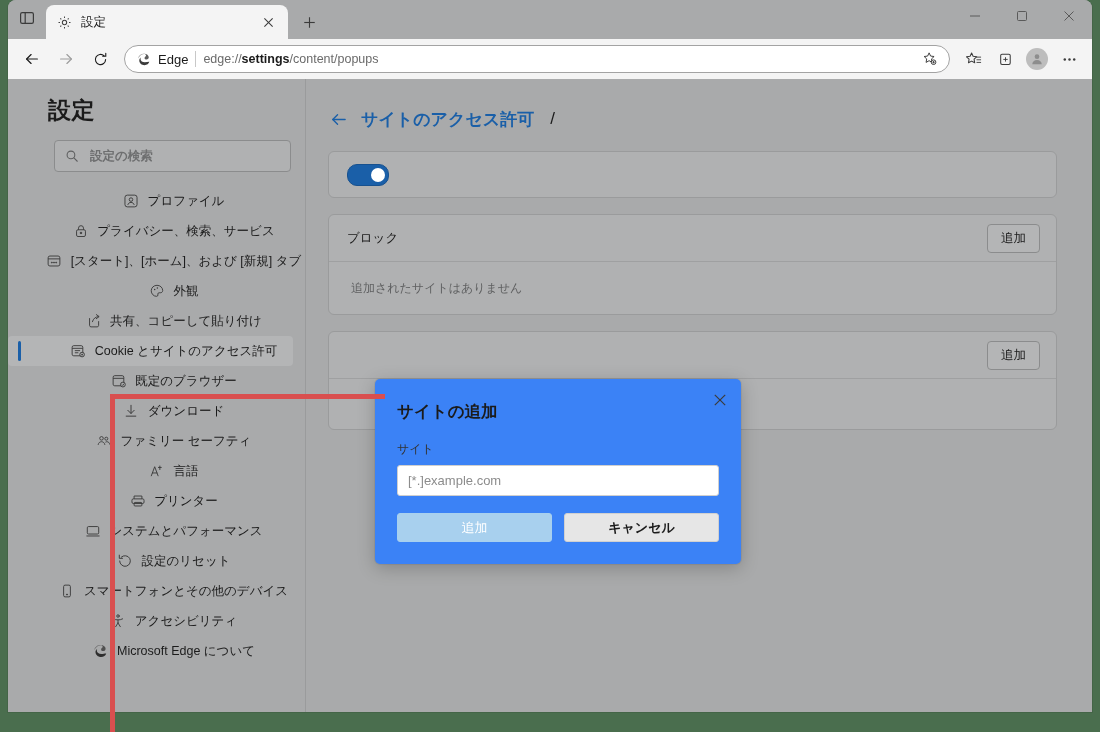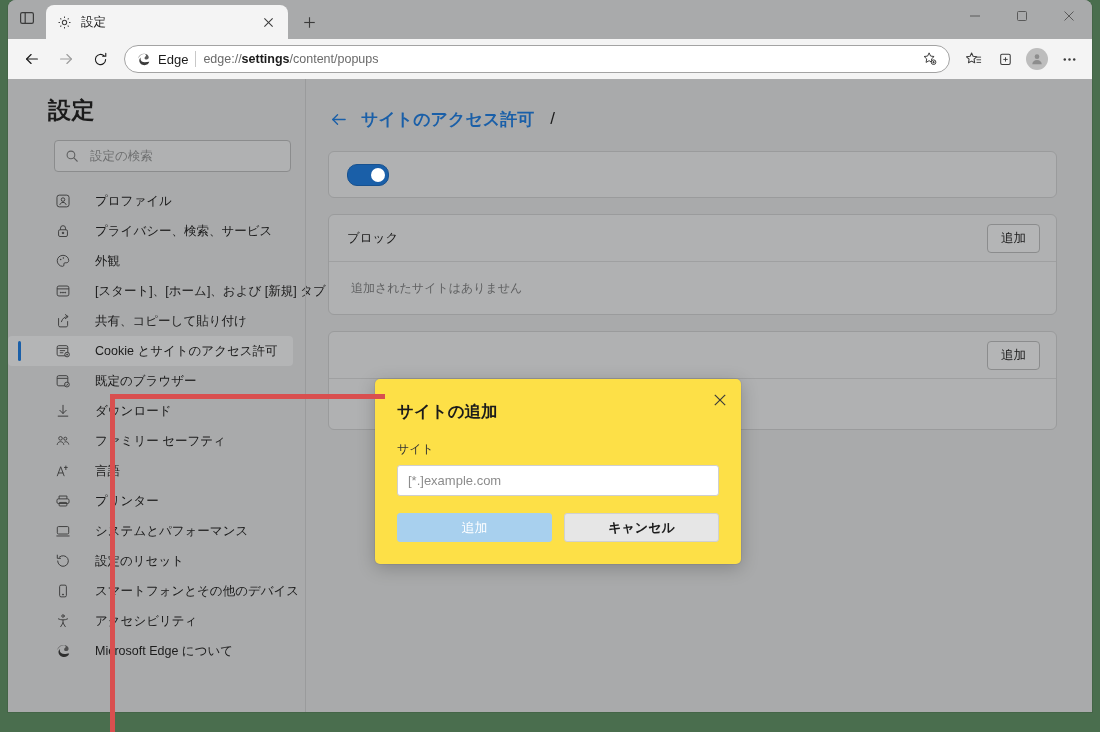--- a/index.html
+++ b/index.html
@@ -153,33 +153,35 @@
     display: flex; align-items: center;
     padding: 0 10px;
     gap: 9px;
     box-sizing: border-box;
   }
   .search-input {
     border: none; background: transparent; outline: none;
     font-size: 12.5px; color: #0c4a6e;
     font-family: inherit;
     width: 100%;
+    font-weight: bold;
   }
   .search-input::placeholder { color: #6e6f70; }
 
   .navlist { margin-top: 14px; }
   .navitem {
     position: relative;
     height: 30px;
     display: flex; align-items: center;
-    gap: 24px;
+    gap: 8px;
     padding-left: 46px;
     margin: 0 12px 0 0;
     border-radius: 4px;
     box-sizing: border-box;
+    justify-content: center;
   }
   .navitem.active { background: #b4b5b6; }
   .navitem.active::before {
     content: "";
     position: absolute;
     left: 10px; top: 5px;
     width: 3px; height: 20px;
     background: #1a5fa8;
     border-radius: 2px;
   }
@@ -255,21 +257,21 @@
     font-family: inherit;
     display: flex; align-items: center; justify-content: center;
     flex: none;
   }
 
   
   .dialog {
     position: absolute;
     left: 367px; top: 300px;
     width: 366px; height: 185px;
-    background: #fde047;
+    background: #3b82f6;
     border-radius: 5px;
     box-shadow: 0 4px 18px rgba(0,0,0,0.22), 0 0 0 1px rgba(0,0,0,0.05);
     box-sizing: border-box;
     padding: 18px 22px 0 22px;
     z-index: 40;
   }
   .dialog-close {
     position: absolute;
     right: 8px; top: 8px;
     width: 26px; height: 26px;
@@ -502,39 +504,39 @@
                 <path d="M6.2 7.6V5.8a2.8 2.8 0 0 1 5.6 0v1.8"></path>
                   <circle cx="9" cy="11.2" r=".9" fill="#3b3b3b"></circle>
               </svg>
             </span>
             <span class="navlabel">プライバシー、検索、サービス</span>
           </div>
 
           <div class="navitem">
             <span class="navicon">
               <svg width="16" height="16" viewBox="0 0 18 18" fill="none" stroke="#3b3b3b" stroke-width="1.05">
-                <path d="M9 2.6c3.6 0 6.4 2.6 6.4 5.8 0 2-1.5 2.6-2.7 2.6h-1.3c-.9 0-1.5.6-1.5 1.4 0 .4.2.7.2 1.1 0 .9-.7 1.5-1.6 1.5-3.4 0-6-2.9-6-6.3S5.4 2.6 9 2.6z"></path>
-                <circle cx="6.4" cy="7.2" r=".85" fill="#3b3b3b" stroke="none"></circle>
-                <circle cx="9.4" cy="5.7" r=".85" fill="#3b3b3b" stroke="none"></circle>
-              </svg>
-            </span>
-            <span class="navlabel">外観</span>
-          </div>
-
-          <div class="navitem">
-            <span class="navicon">
-              <svg width="16" height="16" viewBox="0 0 18 18" fill="none" stroke="#3b3b3b" stroke-width="1.05">
                 <rect x="2.4" y="3.4" width="13.2" height="11.2" rx="2"></rect>
                 <line x1="2.4" y1="6.6" x2="15.6" y2="6.6"></line>
                 <circle cx="6.6" cy="10.8" r=".55" fill="#3b3b3b"></circle>
                   <circle cx="9" cy="10.8" r=".55" fill="#3b3b3b"></circle>
                   <circle cx="11.4" cy="10.8" r=".55" fill="#3b3b3b"></circle>
               </svg>
             </span>
             <span class="navlabel">[スタート]、[ホーム]、および [新規] タブ</span>
+          </div>
+
+          <div class="navitem">
+            <span class="navicon">
+              <svg width="16" height="16" viewBox="0 0 18 18" fill="none" stroke="#3b3b3b" stroke-width="1.05">
+                <path d="M9 2.6c3.6 0 6.4 2.6 6.4 5.8 0 2-1.5 2.6-2.7 2.6h-1.3c-.9 0-1.5.6-1.5 1.4 0 .4.2.7.2 1.1 0 .9-.7 1.5-1.6 1.5-3.4 0-6-2.9-6-6.3S5.4 2.6 9 2.6z"></path>
+                <circle cx="6.4" cy="7.2" r=".85" fill="#3b3b3b" stroke="none"></circle>
+                <circle cx="9.4" cy="5.7" r=".85" fill="#3b3b3b" stroke="none"></circle>
+              </svg>
+            </span>
+            <span class="navlabel">外観</span>
           </div>
 
           <div class="navitem">
             <span class="navicon">
               <svg width="16" height="16" viewBox="0 0 18 18" fill="none" stroke="#3b3b3b" stroke-width="1.05" stroke-linecap="round" stroke-linejoin="round">
                 <path d="M4 6.2V14c0 .9.7 1.6 1.6 1.6h7c.9 0 1.6-.7 1.6-1.6V9.6"></path>
                 <path d="M7.2 9.8c1-3.6 3.6-5.6 7-5.8"></path>
                   <polyline points="11.6,1.8 14.8,4 11.6,6.4"></polyline>
               </svg>
             </span>

